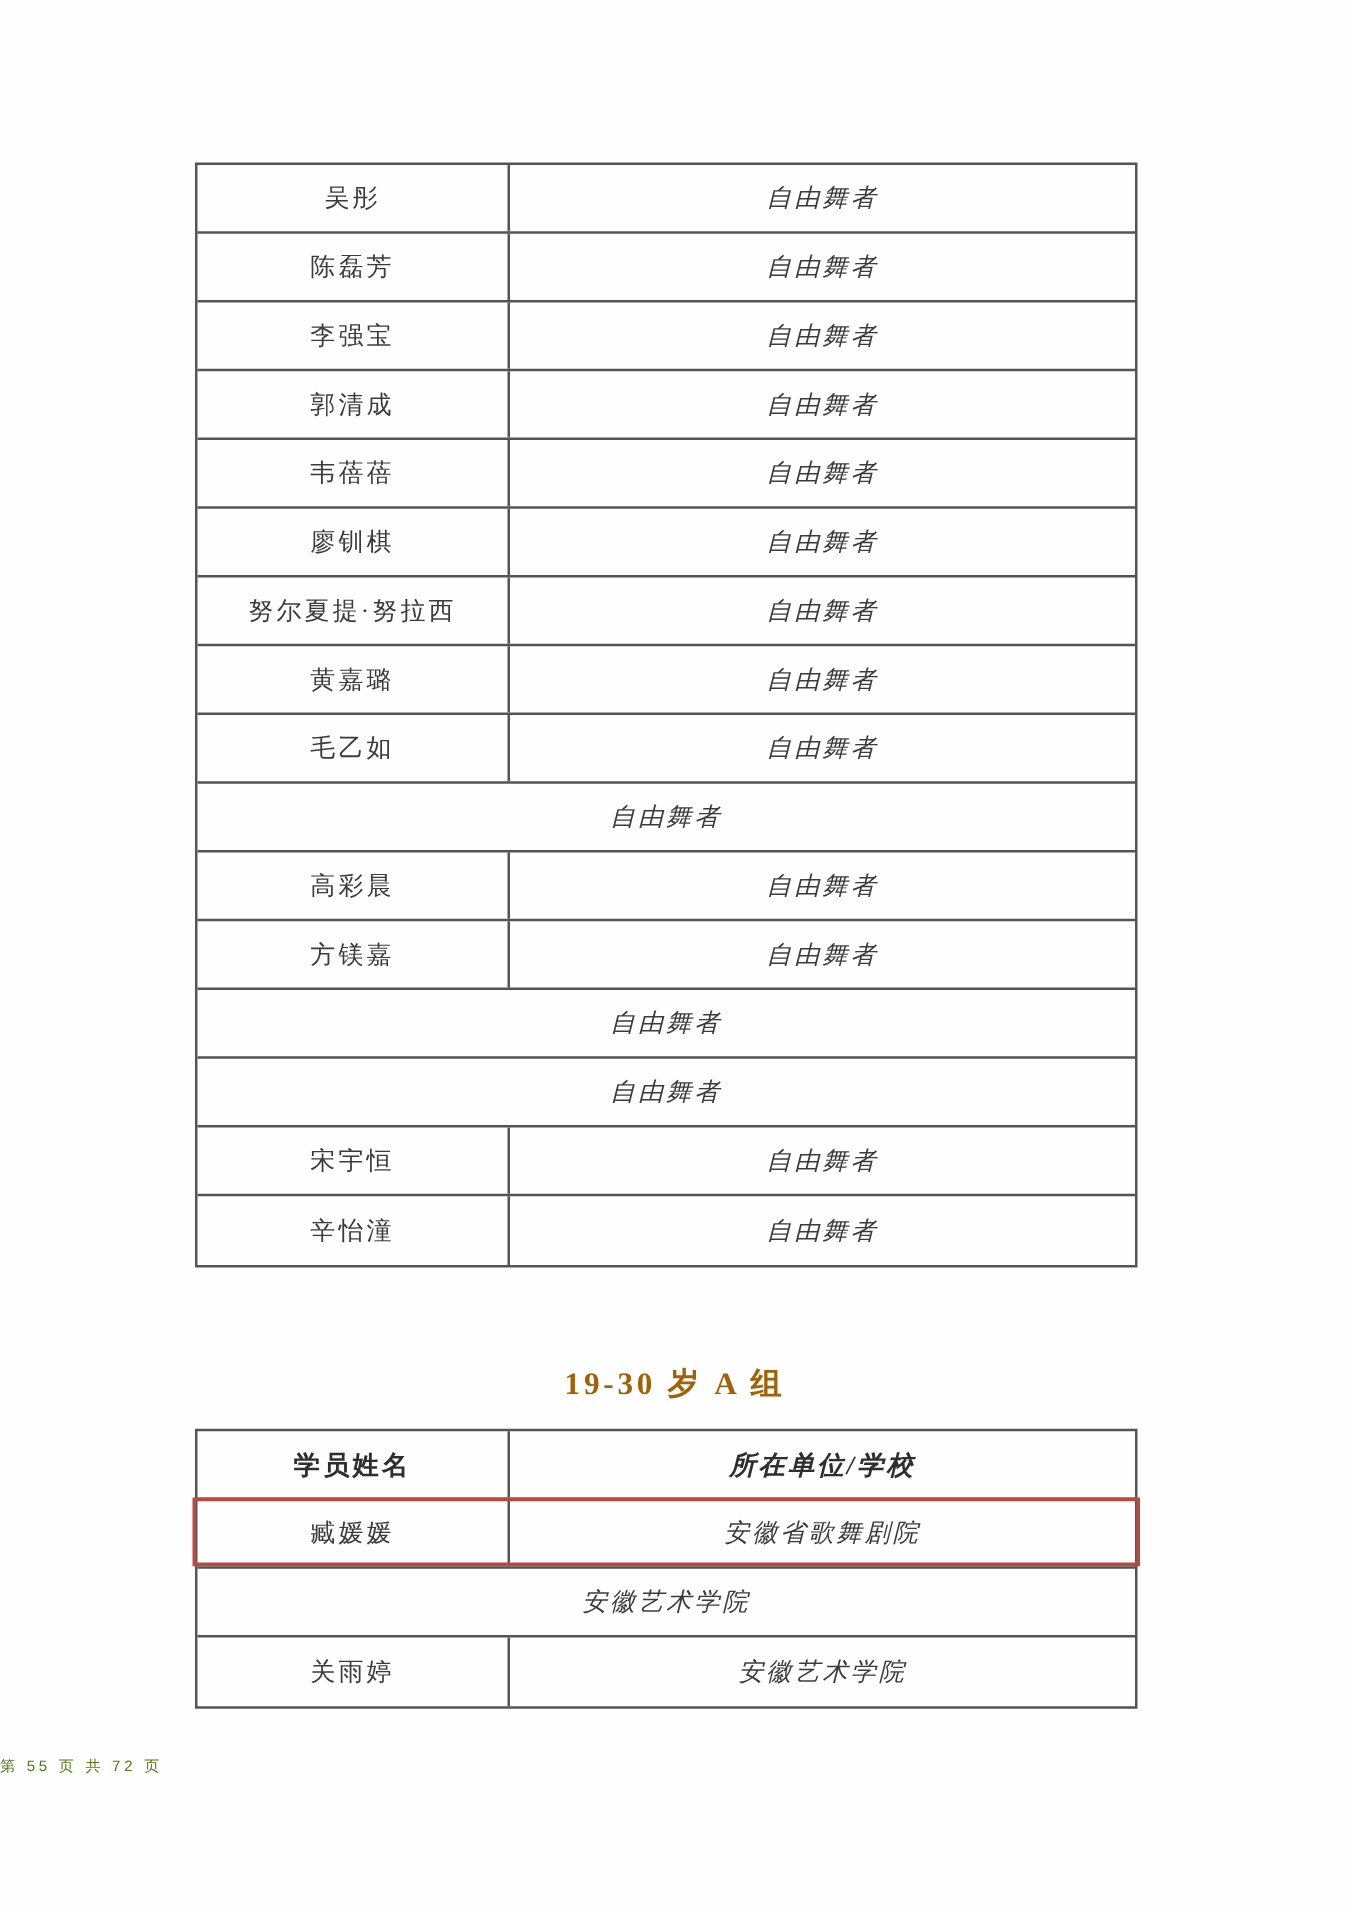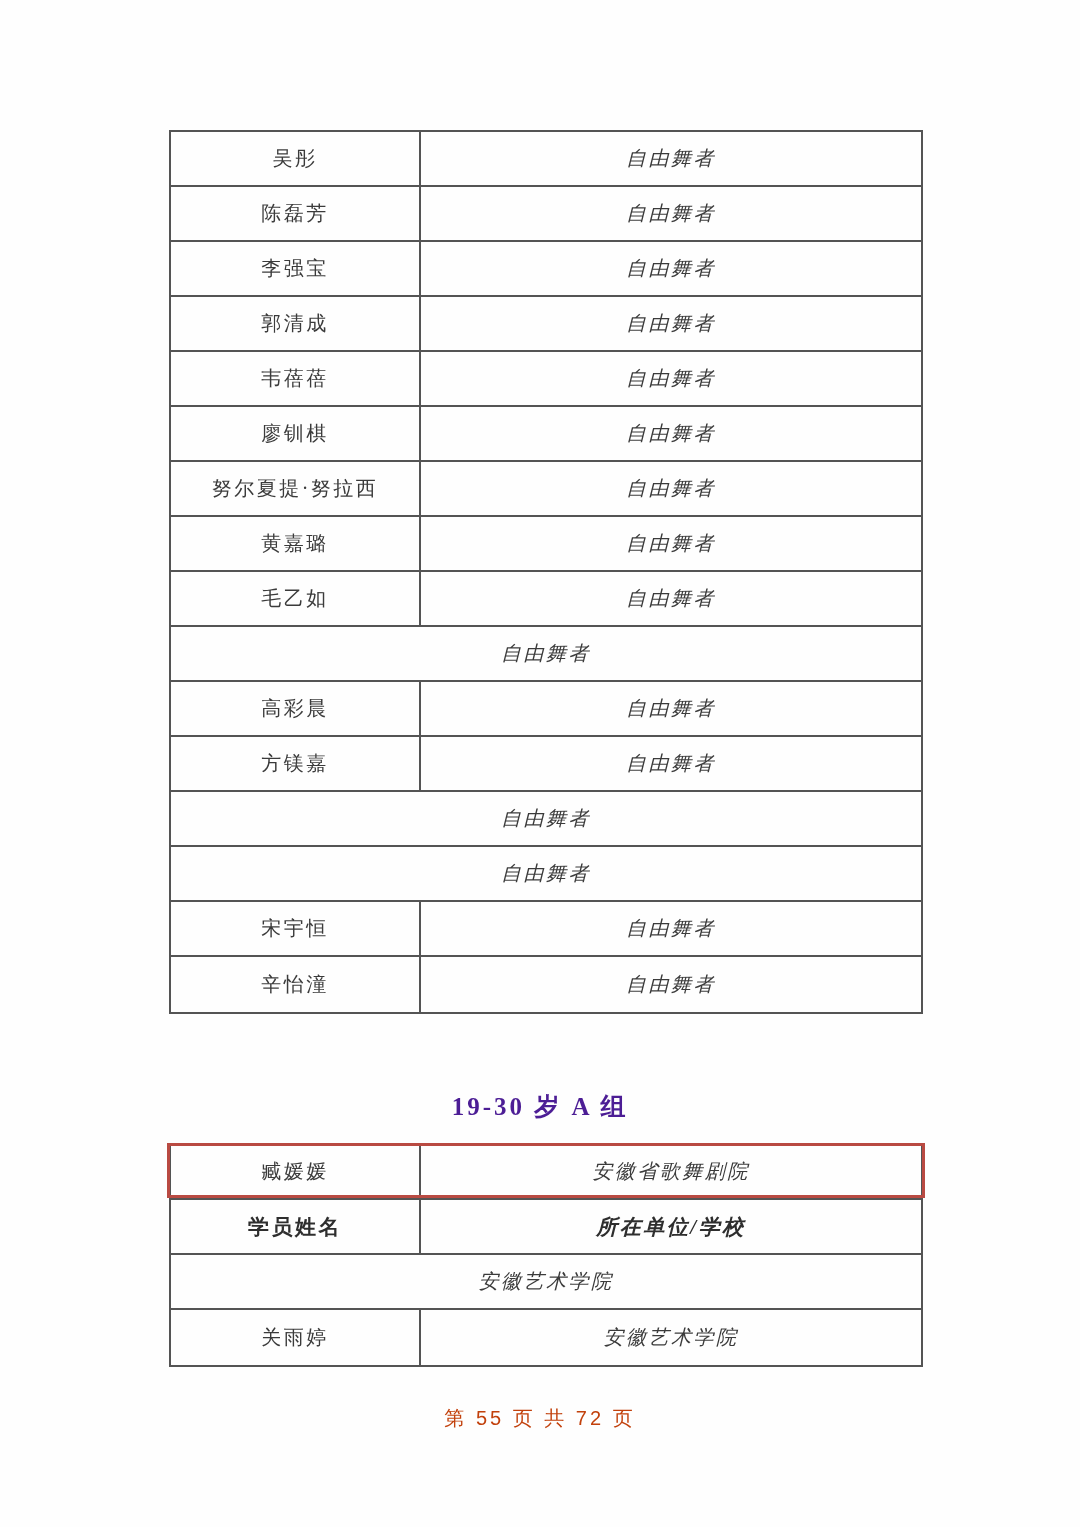--- a/index.html
+++ b/index.html
@@ -11,21 +11,21 @@
   .page {
     position: relative;
     width: 1080px;
     height: 1527px;
     background: #fefefe;
     overflow: hidden;
     color: #3b3b3b;
   }
   .tbl {
     position: absolute;
-    left: 169px;
+    left: 156px;
     width: 754px;
     border: 2px solid #545454;
     box-sizing: border-box;
     background: #fefefe;
   }
   .tbl-1 { top: 130px; }
   .tbl-2 { top: 1143px; }
   .row {
     display: flex;
     position: relative;
@@ -66,31 +66,30 @@
   }
   .group-heading {
     position: absolute;
     top: 1090px;
     left: 0;
     width: 100%;
     text-align: center;
     font-size: 25px;
     font-weight: bold;
     letter-spacing: 3px;
-    color: #4c1d95;
+    color: #a16207;
   }
   .footer {
     position: absolute;
     top: 1405px;
     left: 0;
     width: 100%;
-    text-align: center;
-    font-size: 20px;
+    font-size: 12px;
     letter-spacing: 3px;
-    color: #c2410c;
+    color: #4d7c0f;
     font-family: "Liberation Sans", "DejaVu Sans", sans-serif;
   }
 </style>
 </head>
 <body>
 
 <div class="page">
 
   <div class="tbl tbl-1" id="table1">
       <div class="row">
@@ -152,28 +151,28 @@
   </div>
       <div class="row">
     <div class="cell cell-name">辛怡潼</div>
     <div class="cell cell-org">自由舞者</div>
   </div>
     </div>
 
   <div class="group-heading">19-30 岁 A 组</div>
 
   <div class="tbl tbl-2" id="table2">
-    <div class="row highlight">
+    <div class="row header-row">
+      <div class="cell cell-name">学员姓名</div>
+      <div class="cell cell-org">所在单位/学校</div>
+    </div>
+  <div class="row highlight">
     <div class="cell cell-name">臧媛媛</div>
     <div class="cell cell-org">安徽省歌舞剧院</div>
   </div>
-  <div class="row header-row">
-      <div class="cell cell-name">学员姓名</div>
-      <div class="cell cell-org">所在单位/学校</div>
-    </div>
       <div class="row">
     <div class="cell cell-org">安徽艺术学院</div>
   </div>
       <div class="row">
     <div class="cell cell-name">关雨婷</div>
     <div class="cell cell-org">安徽艺术学院</div>
   </div>
     </div>
 
   <div class="footer">第 55 页 共 72 页</div>

